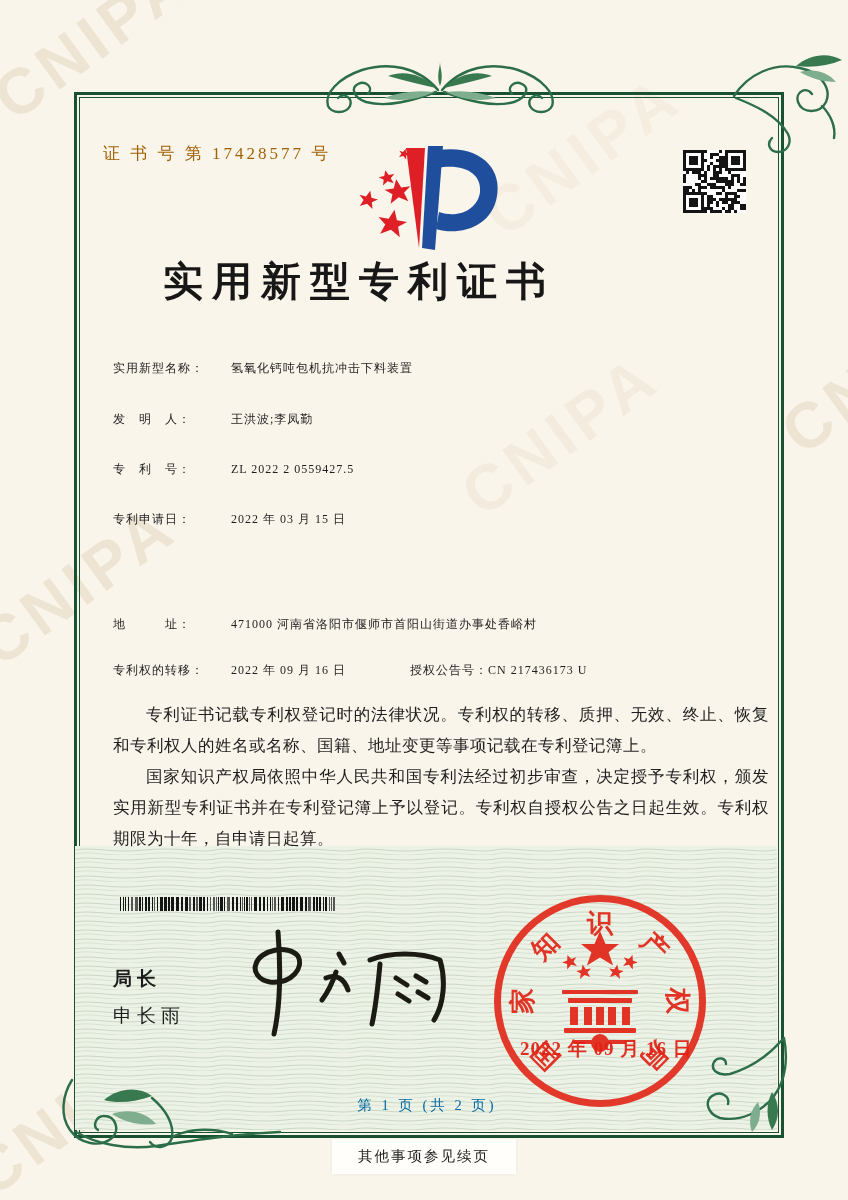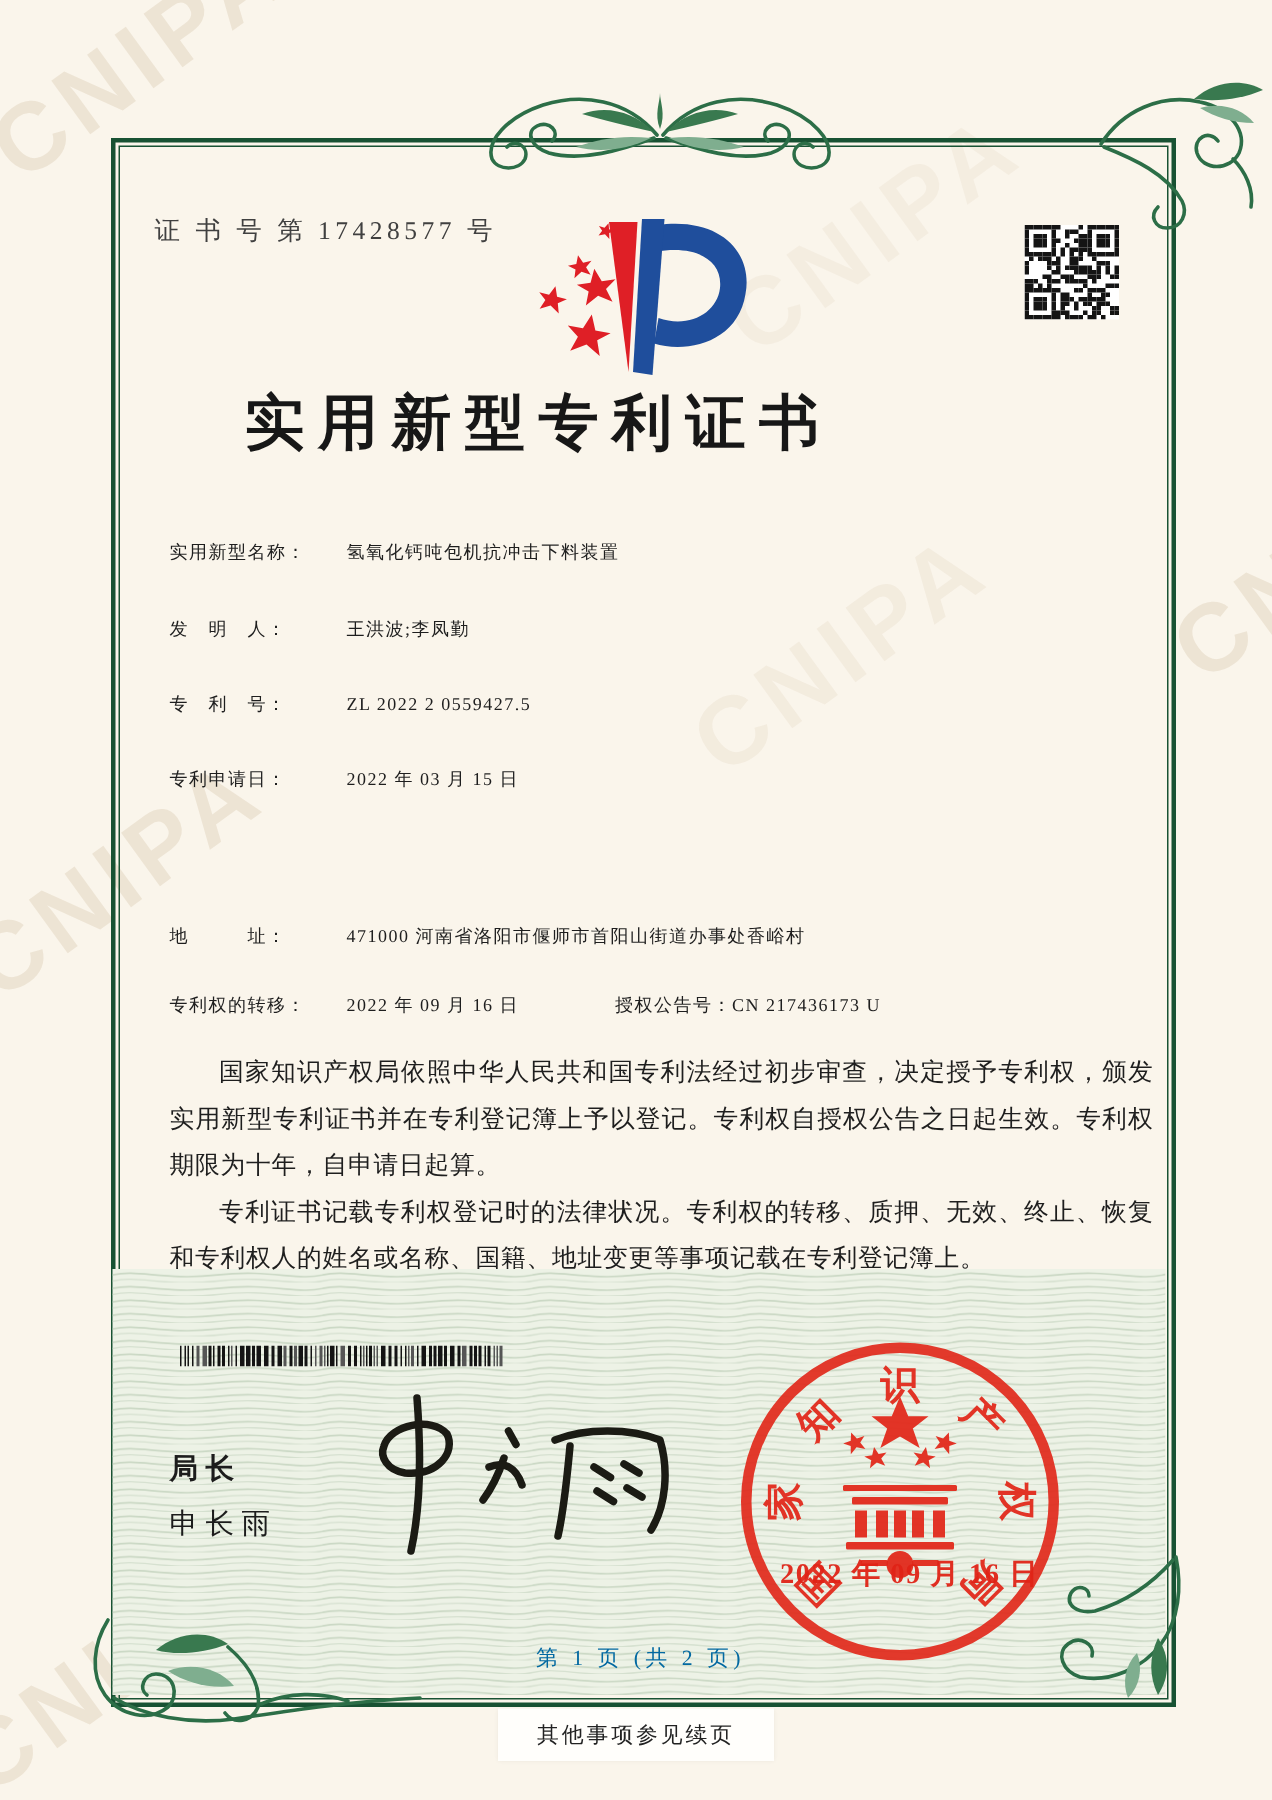--- a/index.html
+++ b/index.html
@@ -31,21 +31,21 @@
   .band{
     position:absolute;left:75px;top:846px;width:702px;height:284px;
     z-index:2;background:#edf2e6;
   }
   .band svg{display:block;}
   .ornament{position:absolute;z-index:4;}
   
   .content{position:absolute;left:0;top:0;width:848px;height:1200px;z-index:5;}
   .cert-no{
     position:absolute;left:103px;top:142px;
-    font-size:17px;letter-spacing:3px;color:#404040;
+    font-size:17px;letter-spacing:3px;color:#a16207;
   }
   .logo{position:absolute;left:342px;top:134px;}
   .qr{position:absolute;left:683px;top:150px;width:63px;height:63px;background:#fff;}
   .title{
     position:absolute;left:75px;top:254px;width:568px;
     text-align:center;font-size:40px;font-weight:bold;color:#171717;
     letter-spacing:9px;
   }
   .field-row{position:absolute;left:113px;font-size:12px;color:#1e1e1e;white-space:nowrap;}
   .field-row .lbl{display:inline-block;min-width:118px;letter-spacing:1px;}
@@ -442,22 +442,22 @@
       <span class="lbl">专利申请日：</span><span class="val">2022 年 03 月 15 日</span>
     </div>
     <div class="field-row" style="top:616px;">
       <span class="lbl">地　　　址：</span><span class="val">471000 河南省洛阳市偃师市首阳山街道办事处香峪村</span>
     </div>
     <div class="field-row" style="top:662px;">
       <span class="lbl">专利权的转移：</span><span class="val">2022 年 09 月 16 日</span><span class="grant-pair2"><span class="lbl" style="min-width:0;">授权公告号：</span><span class="val">CN 217436173 U</span></span>
     </div>
 
     <div class="paras">
+      <p>专利证书记载专利权登记时的法律状况。专利权的转移、质押、无效、终止、恢复和专利权人的姓名或名称、国籍、地址变更等事项记载在专利登记簿上。</p>
       <p>国家知识产权局依照中华人民共和国专利法经过初步审查，决定授予专利权，颁发实用新型专利证书并在专利登记簿上予以登记。专利权自授权公告之日起生效。专利权期限为十年，自申请日起算。</p>
-      <p>专利证书记载专利权登记时的法律状况。专利权的转移、质押、无效、终止、恢复和专利权人的姓名或名称、国籍、地址变更等事项记载在专利登记簿上。</p>
     </div>
 
     <svg class="barcode" id="barcode" width="218" height="14">
         <rect x="0" y="0" width="1" height="14" fill="#141414"></rect>
         <rect x="3" y="0" width="1" height="14" fill="#141414"></rect>
         <rect x="5" y="0" width="1" height="14" fill="#141414"></rect>
         <rect x="8" y="0" width="1" height="14" fill="#141414"></rect>
         <rect x="11" y="0" width="2" height="14" fill="#555"></rect>
         <rect x="15" y="0" width="3" height="14" fill="#555"></rect>
         <rect x="19" y="0" width="2" height="14" fill="#141414"></rect>

